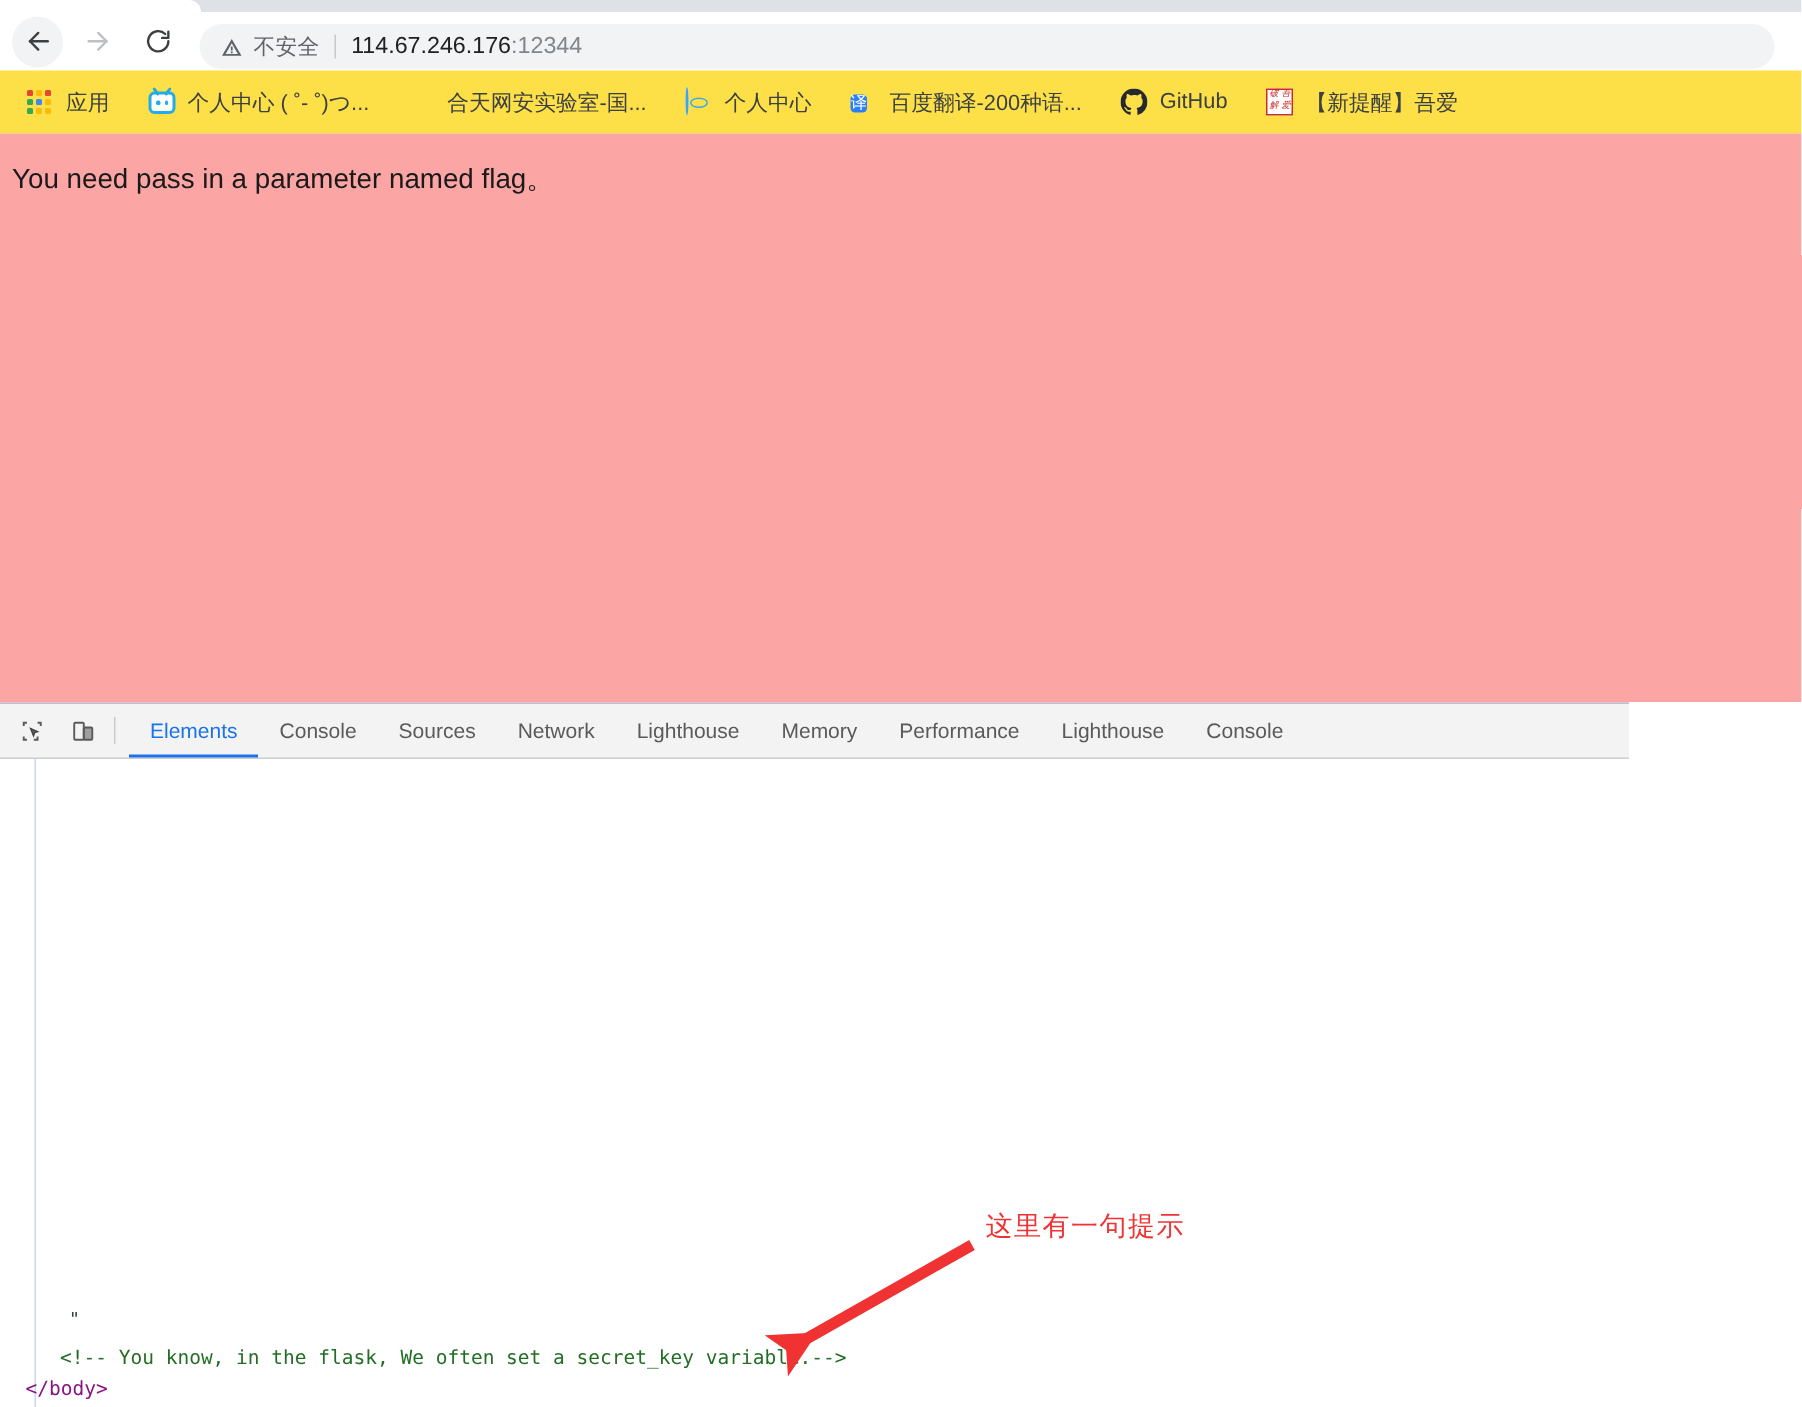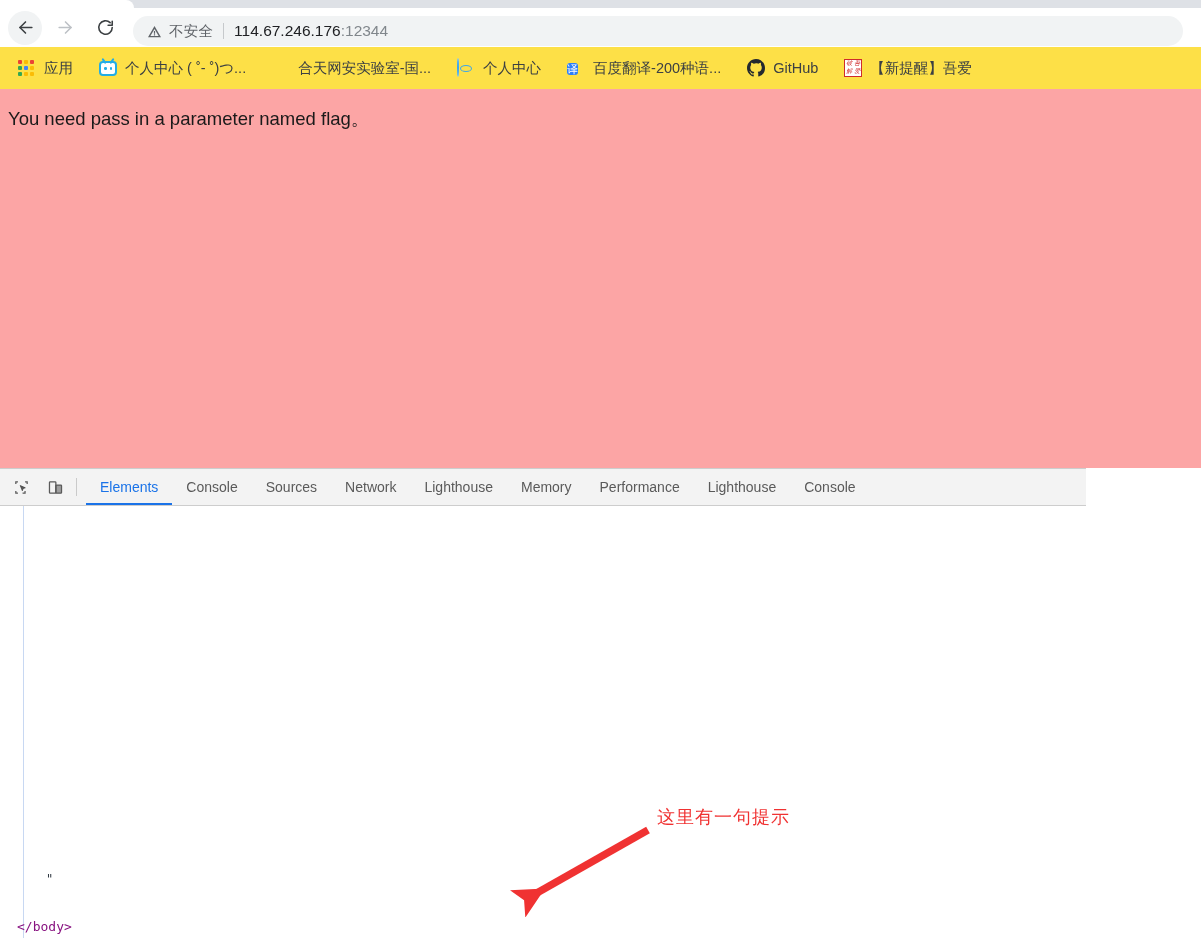--- a/index.html
+++ b/index.html
@@ -312,20 +312,21 @@
       <div class="dt-tab">Lighthouse</div>
       <div class="dt-tab">Console</div>
     </div>
 
     <div id="devtools-body">
       <div id="dom-guide-line"></div>
     </div>
   </div>
 
   <div class="code-line" id="code-quote">"</div>
+  <div class="code-line" id="code-comment">&lt;!-- You know, in the flask, We often set a secret_key variable.--&gt;</div>
   <div class="code-line" id="code-bodyclose"><span class="tag-punct">&lt;/</span><span class="tag-name">body</span><span class="tag-punct">&gt;</span></div>
 
   <div id="annotation-layer">
     <svg width="1201" height="938" style="position:absolute;left:0;top:0">
       <defs>
         <marker id="arrowhead" markerWidth="4.2" markerHeight="4.2" refX="2.6" refY="2.1" orient="auto">
           <polygon points="0,2.1 4.2,0 3.2,2.1 4.2,4.2" fill="#f03232"></polygon>
         </marker>
       </defs>
       <line x1="648" y1="830" x2="528" y2="898" stroke="#f03232" stroke-width="7.5" marker-end="url(#arrowhead)"></line>

